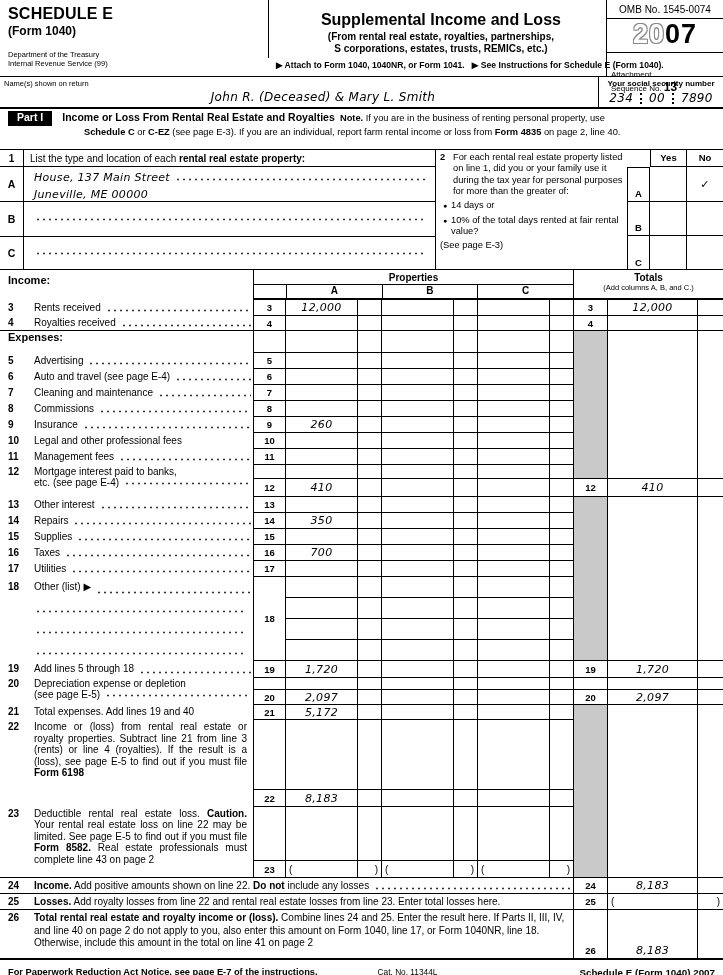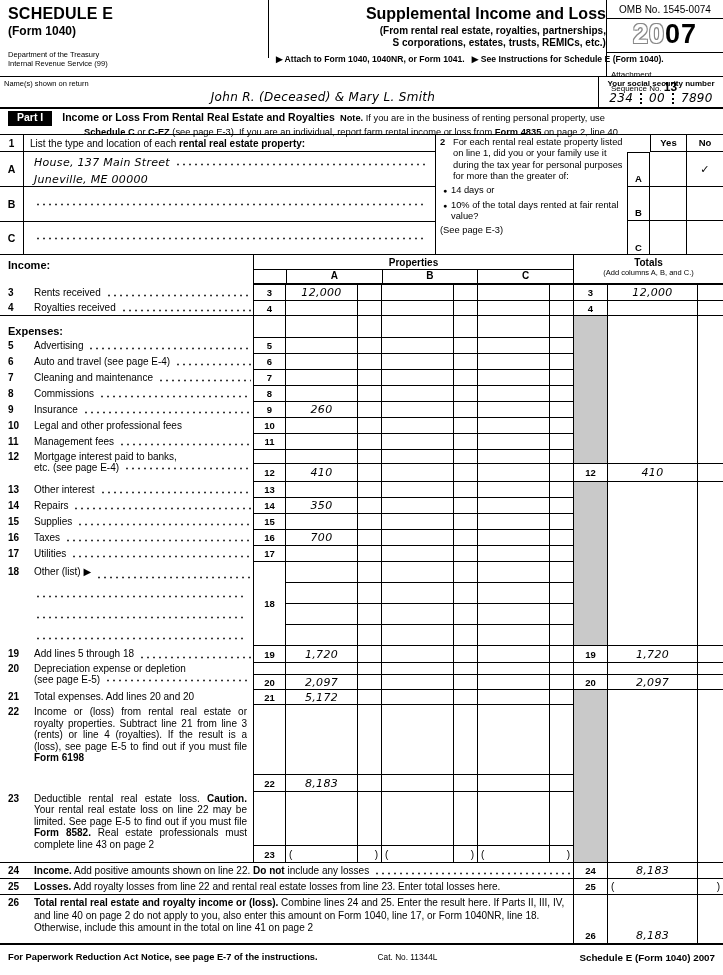--- a/index.html
+++ b/index.html
@@ -12,21 +12,21 @@
   .b { font-weight: bold; }
   .hw { font-family: "DejaVu Sans", sans-serif; font-style: italic; font-size: 11px; letter-spacing: .3px; }
 
   
   .hdr { display: flex; height: 77px; border-bottom: 1px solid #000; position: relative; }
   .hdr-left { width: 268px; padding: 5px 8px 2px 8px; position: relative; }
   .hdr-div { position: absolute; left: 268px; top: 0; height: 58px; border-left: 1px solid #000; }
   .sched { font-size: 16px; font-weight: bold; letter-spacing: .2px; }
   .formno { font-size: 12px; font-weight: bold; margin-top: 1px; }
   .dept { font-size: 7.5px; margin-top: 12px; line-height: 1.2; }
-  .hdr-center { width: 330px; text-align: right; padding-top: 5px; margin-left: 24px; }
+  .hdr-center { width: 330px; text-align: center; padding-top: 11px; margin-left: 24px; }
   .title { font-size: 16px; font-weight: bold; }
   .subtitle { font-size: 10px; font-weight: bold; line-height: 1.15; margin-top: 2px; }
   .attach-line { font-size: 8.6px; font-weight: bold; margin-top: 6px; white-space: nowrap; }
   .hdr-right { width: 125px; border-left: 1px solid #000; margin-left: auto; }
   .omb { font-size: 10px; text-align: center; border-bottom: 1px solid #000; padding: 4px 2px 3px; }
   .year { text-align: center; font-size: 27px; font-weight: bold; height: 33px; line-height: 30px; letter-spacing: 1px; }
   .yr-outline { color: #fff; text-shadow: -1px -1px 0 #888, 1px -1px 0 #888, -1px 1px 0 #888, 1px 1px 0 #888; }
   .attach-seq { border-top: 1px solid #000; font-size: 8px; line-height: 1.2; padding: 17px 4px 0; }
   .attach-no { font-size: 12px; font-weight: bold; }
 
@@ -34,21 +34,21 @@
   .namerow { display: flex; height: 32px; border-bottom: 2px solid #000; }
   .name-left { width: 598px; position: relative; }
   .name-label { font-size: 7.5px; position: absolute; top: 2px; left: 4px; }
   .name-val { position: absolute; top: 13px; left: 0; width: 100%; text-align: center; font-size: 12px; padding-left: 48px; }
   .ssn-box { width: 125px; border-left: 1px solid #000; text-align: center; }
   .ssn-label { font-size: 8px; font-weight: bold; padding-top: 2px; }
   .ssn-val { font-size: 12px; margin-top: 3px; }
   .ssn-sep { display: inline-block; width: 0; height: 11px; border-left: 2px dotted #000; margin: 0 7px; vertical-align: -2px; }
 
   
-  .part1 { height: 26px; border-bottom: 1px solid #000; padding: 2px 6px 0 8px; font-size: 9.3px; line-height: 1.3; }
+  .part1 { height: 41px; border-bottom: 1px solid #000; padding: 2px 6px 0 8px; font-size: 9.3px; line-height: 1.3; }
   .part-badge { display: inline-block; background: #000; color: #fff; font-weight: bold; font-size: 10.5px; padding: 0 9px 1px; margin-right: 10px; }
   .part-head { font-size: 10.5px; font-weight: bold; }
   .part1-l2 { margin-left: 76px; }
 
   
   .l12 { display: flex; height: 120px; border-bottom: 1px solid #000; }
   .l1 { width: 435px; }
   .l1-hdr { display: flex; height: 17px; border-bottom: 1px solid #000; align-items: center; }
   .l1-numcell { width: 24px; border-right: 1px solid #000; height: 100%; text-align: center; font-weight: bold; line-height: 17px; flex: none; }
   .l1-hdr-text { padding-left: 6px; font-size: 10px; }
@@ -307,21 +307,21 @@
     <div class="amt bt"></div>
       <div class="cts bt"></div>
     <div class="amt bt"></div>
       <div class="cts bt"></div>
     <div class="tnum bt">4</div>
     <div class="tamt bt"></div>
     <div class="tcts bt"></div>
   </div>
 
   <div class="row h22">
-    <div class="lab bt" style="align-items:flex-end;padding-top:8px">
+    <div class="lab bt" style="align-items:flex-start;padding-top:0">
         <span class="sec-label">Expenses:</span>
       </div>
     <div class="num bt"></div>
     <div class="amt bt"></div>
       <div class="cts bt"></div>
     <div class="amt bt"></div>
       <div class="cts bt"></div>
     <div class="amt bt"></div>
       <div class="cts bt"></div>
     <div class="tnum bt gray"></div>
@@ -731,21 +731,21 @@
       </div>
     <div class="colstack w-tcts">
         <div class="sub bt h12"></div>
         <div class="sub bt h15"></div>
       </div>
   </div>
 
   <div class="row h15">
     <div class="lab">
         <span class="lnum">21</span>
-        <span class="ltxt">Total expenses. Add lines 20 and 20</span>
+        <span class="ltxt">Total expenses. Add lines 19 and 40</span>
       </div>
     <div class="num bt">21</div>
     <div class="amt bt">
         <span class="hw">5,172</span>
       </div>
     <div class="cts bt"></div>
     <div class="amt bt"></div>
       <div class="cts bt"></div>
     <div class="amt bt"></div>
       <div class="cts bt"></div>

